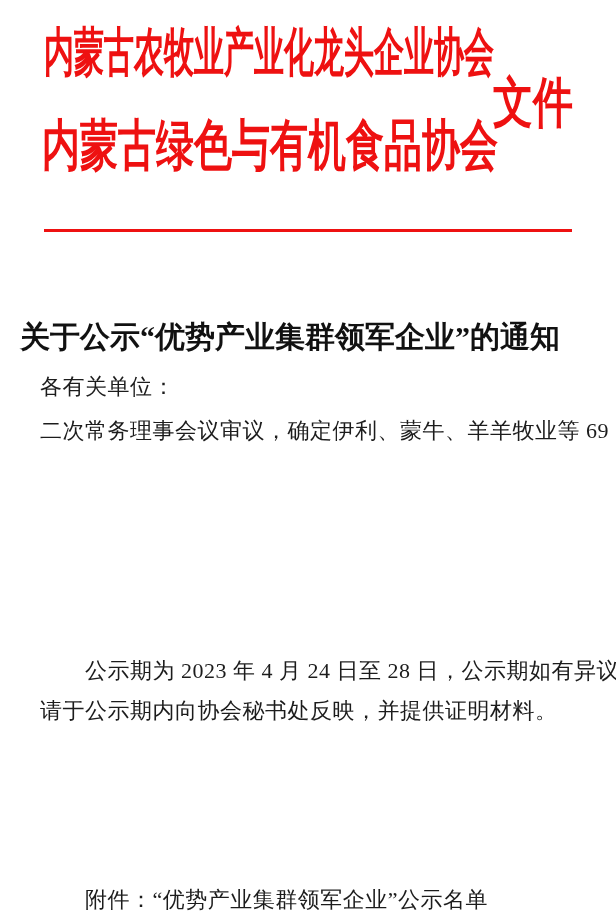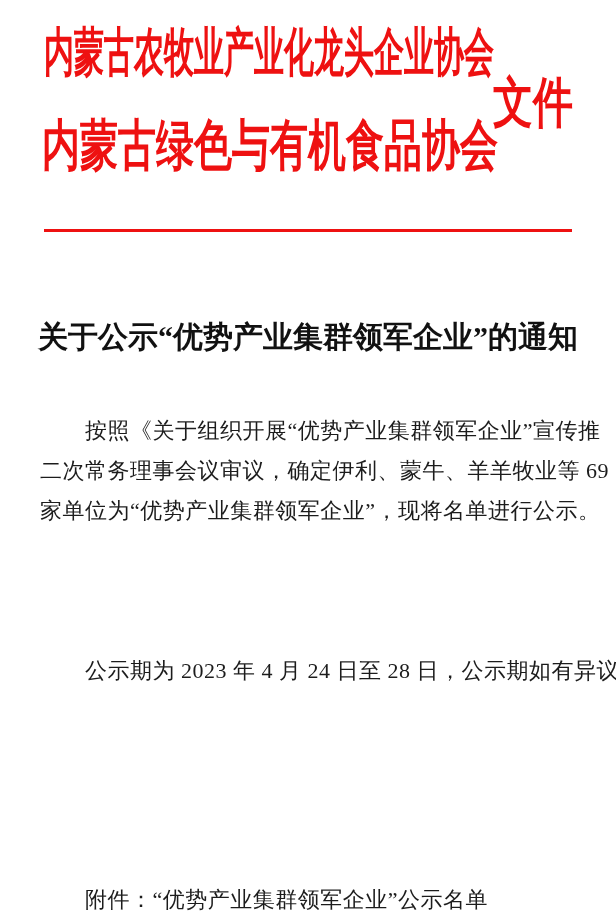--- a/index.html
+++ b/index.html
@@ -64,21 +64,21 @@
     background: #ee1111;
   }
 
   
   .notice-title {
     position: absolute;
     left: 20px;
     top: 318px;
     width: 576px;
     margin: 0;
-    text-align: center;
+    text-align: left;
     font-size: 30px;
     font-weight: bold;
     line-height: 38px;
     white-space: nowrap;
     color: #111111;
   }
   .bodytext {
     font-size: 22px;
     letter-spacing: 0.5px;
     color: #1c1c1c;
@@ -105,29 +105,29 @@
   <div class="org-line-1">内蒙古农牧业产业化龙头企业协会</div>
 
   <div class="doc-type">文件</div>
 
   <div class="org-line-2">内蒙古绿色与有机食品协会</div>
 
   <div class="red-rule"></div>
 
   <h1 class="notice-title">关于公示“优势产业集群领军企业”的通知</h1>
 
+  <div class="salutation bodytext line">各有关单位：</div>
 
   <div class="para-1 bodytext">
-    <div class="line indent">按照《关于组织开展“优势产业集群领军企业”宣传推</div>
     <div class="line">二次常务理事会议审议，确定伊利、蒙牛、羊羊牧业等 69</div>
-    <div class="line">家单位为“优势产业集群领军企业”，现将名单进行公示。</div>
   </div>
 
   <div class="para-2 bodytext">
     <div class="line indent">公示期为 2023 年 4 月 24 日至 28 日，公示期如有异议，</div>
+    <div class="line">请于公示期内向协会秘书处反映，并提供证明材料。</div>
   </div>
 
 
 
   <div class="attachment bodytext line indent">
     <span>附件：</span><span>“优势产业集群领军企业”公示名单</span>
   </div>
 
 </div>
 

